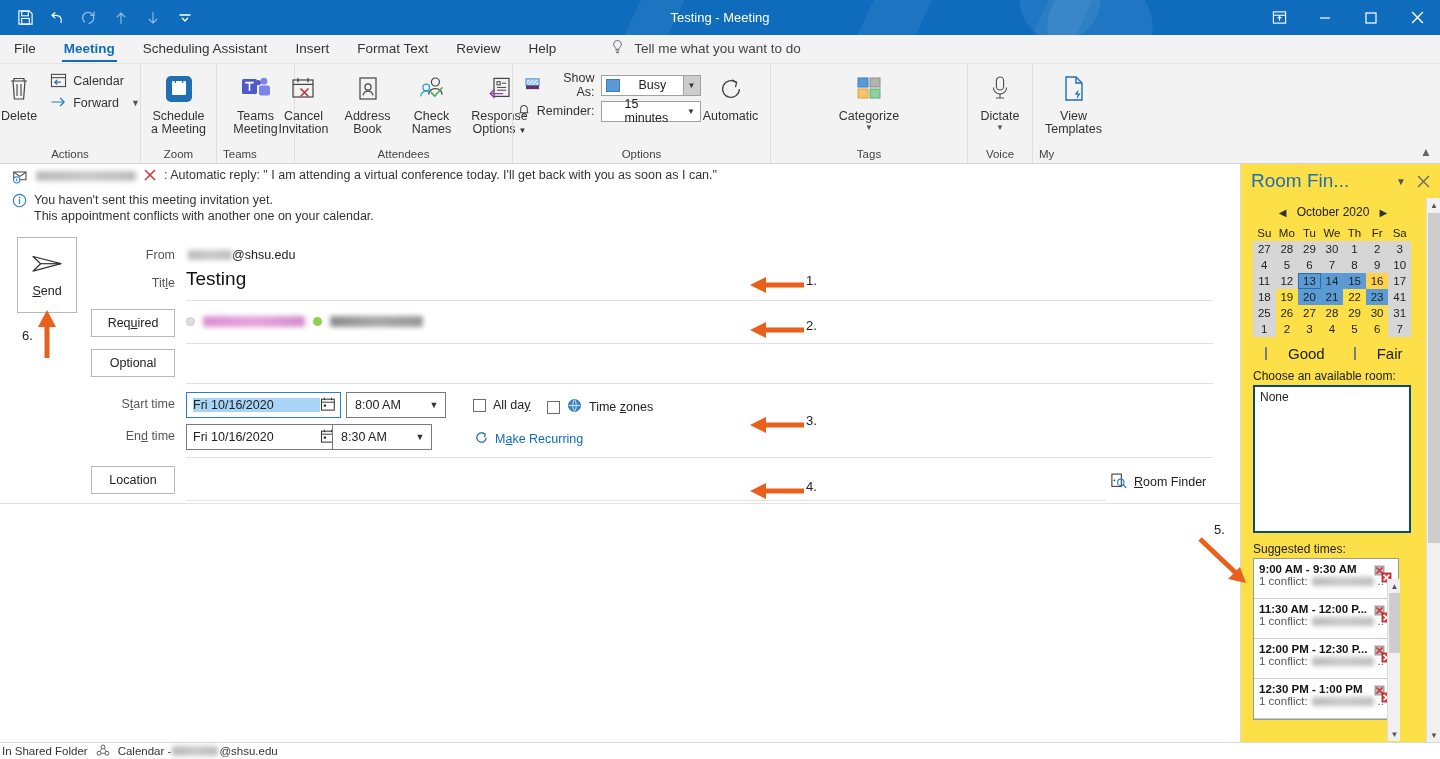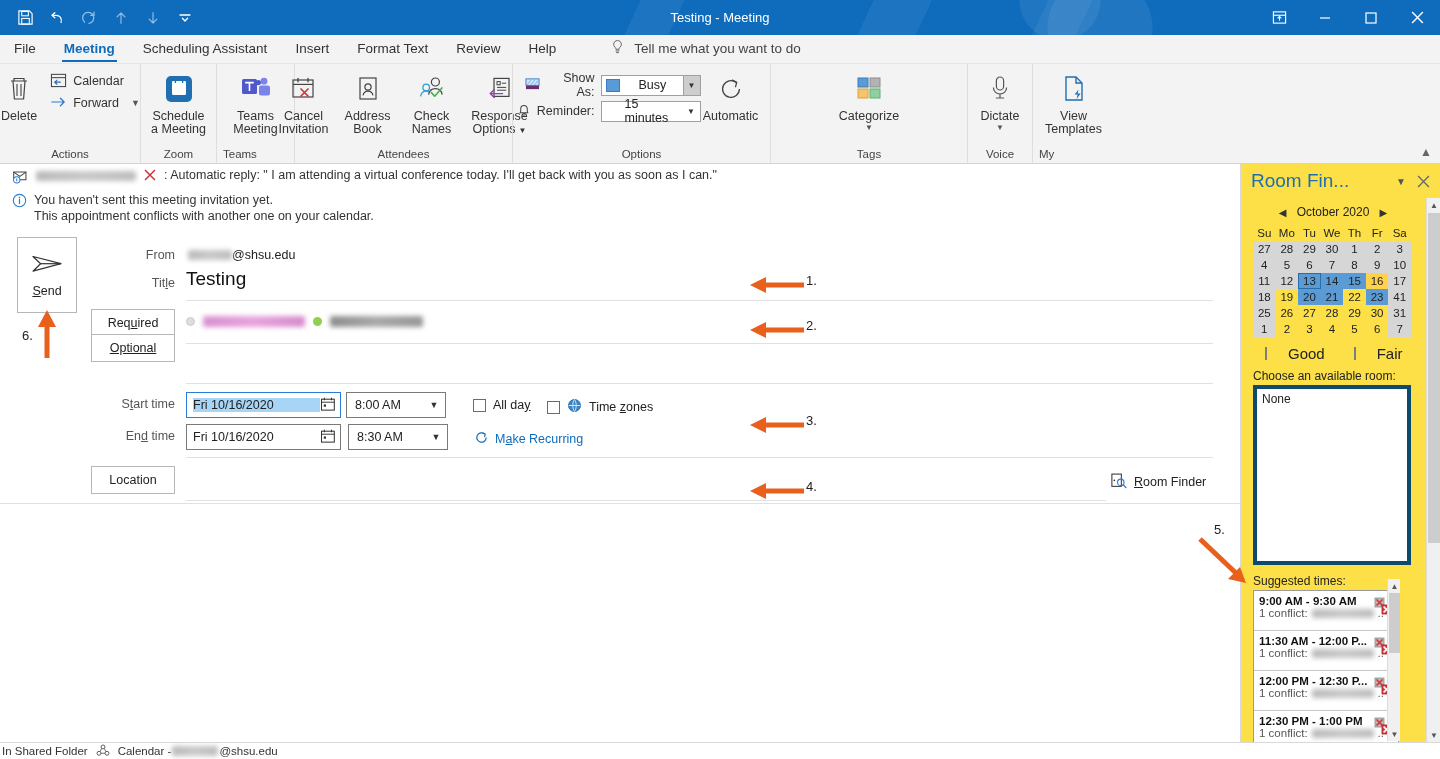--- a/index.html
+++ b/index.html
@@ -159,21 +159,21 @@
   td.shade { background: #d6d6d6; }
   td.poor { background: #5b9bd5; color: #1b1b1b; }
   td.today { background: #ffd24d; color: #1b1b1b; }
   td.cur { outline: 1px solid #2a6ea8; outline-offset: -1px; }
   .legend { display: flex; align-items: center; gap: 21px; margin: 8px 0 0 12px; font-size: 15px; color: #222; }
   .legend .sw { width: 15px; height: 13px; border: 1px solid #7d7d7d; display: inline-block; }
   .sw.good { background: #fff; }
   .sw.fair { background: #bedcf4; }
   .sw.poor { background: #5b9bd5; }
   .rp-label { margin: 7px 0 2px 12px; font-size: 12px; color: #222; }
-  .roomlist { margin-left: 12px; width: 158px; height: 180px; border: 4px solid #0c4a6e; background: #fff; font-size: 12px; padding: 3px 5px; cursor: pointer; }
+  .roomlist { margin-left: 12px; width: 158px; height: 148px; border: 2px solid #0c4a6e; background: #fff; font-size: 12px; padding: 3px 5px; cursor: pointer; }
   .sugg-list { margin-left: 12px; width: 146px; border: 1px solid #9a9a9a; background: #fff; }
   .sugg { border-bottom: 1px solid #c8c8c8; padding: 4px 4px 5px 5px; position: relative; height: 40px; cursor: pointer; }
   .sugg .t { font-size: 11.5px; font-weight: bold; color: #111; white-space: nowrap; }
   .sugg .c { font-size: 11.5px; color: #555; display: flex; align-items: center; gap: 4px; }
   .sugg .warn { position: absolute; right: 3px; top: 5px; }
   .vscroll { position: absolute; width: 14px; background: #f0f0f0; border-left: 1px solid #dcdcdc; }
   .vscroll .thumb { position: absolute; left: 1px; width: 12px; background: #cdcdcd; }
   .vscroll .sbtn { position: absolute; left: 0; width: 14px; height: 14px; display: flex; align-items: center; justify-content: center; font-size: 8px; color: #555; }
 
   
@@ -560,21 +560,21 @@
     <button class="rowbtn" style="position:absolute;left:91px;top:81px;">Req<span class="underline">u</span>ired</button>
     <div class="valfield" style="left:186px;top:315px;"></div>
     <div style="position:absolute;left:186px;top:88px;display:flex;align-items:center;gap:8px;">
       <span style="display:inline-block;width:9px;height:9px;border-radius:50%;background:#ddd;border:1px solid #ccc;"></span>
       <span class="blur pink" style="width:102px;height:11px;"></span>
       <span style="display:inline-block;width:9px;height:9px;border-radius:50%;background:#8fd14f;"></span>
       <span class="blur dark" style="width:93px;height:11px;"></span>
     </div>
     <div class="fieldline" style="left:186px;top:115px;width:1027px;"></div>
 
-    <button class="rowbtn" style="position:absolute;left:91px;top:106px;text-decoration:underline;">Optional</button>
+    <button class="rowbtn" style="position:absolute;left:91px;top:121px;">Optional</button>
     <div class="valfield" style="left:186px;top:128px;"></div>
     <div class="fieldline" style="left:186px;top:155px;width:1027px;"></div>
 
     <div class="lblcol" style="top:169px;">S<span class="underline">t</span>art time</div>
     <div class="dtbox focus" style="position:absolute;left:186px;top:164px;">
       <span class="dval sel">Fri 10/16/2020</span>
       <span>
         <svg width="16" height="16" viewBox="0 0 17 17">
             <rect x="1.6" y="3.4" width="13.6" height="11.6" fill="none" stroke="#333" stroke-width="1.1"></rect>
             <path d="M1.6 6.6h13.6" stroke="#333" stroke-width="1"></path>
@@ -607,21 +607,21 @@
       <span class="dval">Fri 10/16/2020</span>
       <span>
         <svg width="16" height="16" viewBox="0 0 17 17">
             <rect x="1.6" y="3.4" width="13.6" height="11.6" fill="none" stroke="#333" stroke-width="1.1"></rect>
             <path d="M1.6 6.6h13.6" stroke="#333" stroke-width="1"></path>
             <path d="M4.6 1.8v2.6M12.2 1.8v2.6" stroke="#333" stroke-width="1.1"></path>
             <rect x="4" y="9" width="2.4" height="2.4" fill="#333"></rect>
           </svg>
       </span>
     </div>
-    <div class="timebox" style="position:absolute;left:348px;top:196px;">
+    <div class="timebox" style="position:absolute;left:332px;top:196px;">
       <span class="tval">8:30 AM</span>
       <span class="tarrow" style="font-size:9px;color:#333;">▼</span>
     </div>
     <div style="position:absolute;left:474px;top:202px;display:flex;align-items:center;gap:6px;">
       <span>
         <svg width="15" height="15" viewBox="0 0 16 16">
             <path d="M13 8a5 5 0 1 1-1.9-3.9" fill="none" stroke="#1f6fb2" stroke-width="1.3"></path>
             <path d="M9.4 3.2l2.6 1.2-.7 2.6" fill="none" stroke="#1f6fb2" stroke-width="1.3" stroke-linecap="round" stroke-linejoin="round"></path>
           </svg>
       </span>

